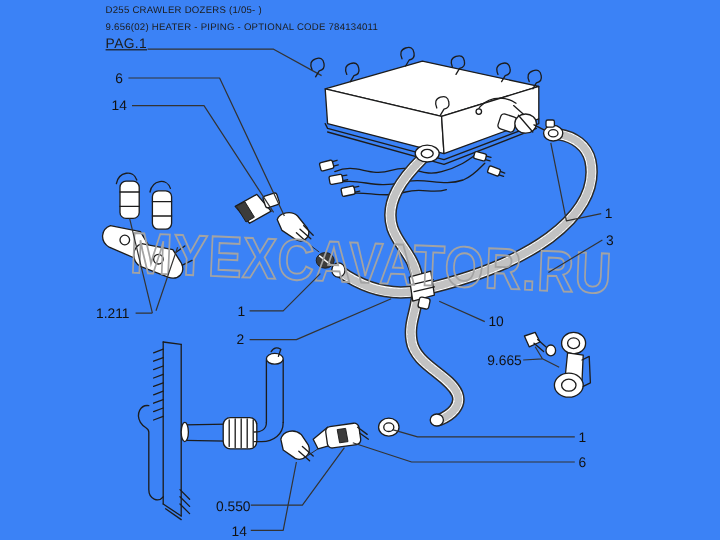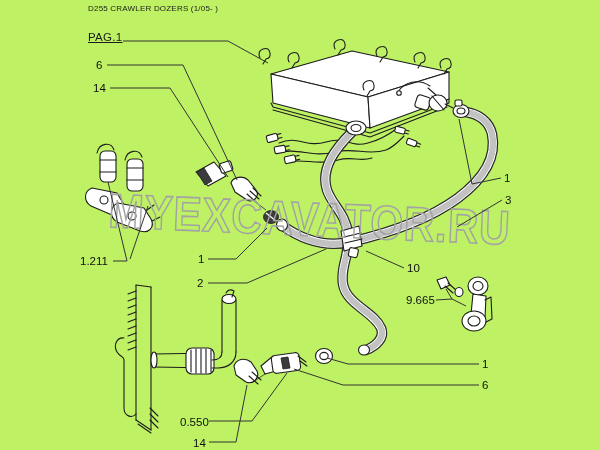--- a/index.html
+++ b/index.html
@@ -1,16 +1,16 @@
 <!DOCTYPE html>
 <html><head>
 <meta charset="utf-8">
 <style>
   html,body{margin:0;padding:0;background:#fff;}
-  #page{position:relative;width:600px;height:450px;background:#bef264;overflow:hidden;
+  #page{position:relative;width:600px;height:450px;background:#3b82f6;overflow:hidden;
         font-family:"Liberation Sans",sans-serif;color:#1c1c1c;}
   .hdr1{position:absolute;left:88px;top:4px;font-size:8px;letter-spacing:.2px;}
   .hdr2{position:absolute;left:88px;top:18px;font-size:8px;letter-spacing:.2px;}
   .pag {position:absolute;left:88px;top:31px;font-size:11.5px;letter-spacing:.3px;text-decoration:underline;}
   svg{position:absolute;left:0;top:0;}
   .ln{stroke:#1c1c1c;stroke-width:1.1;fill:none;stroke-linecap:round;stroke-linejoin:round;}
   .lnw{stroke:#1c1c1c;stroke-width:1.1;fill:#fff;stroke-linejoin:round;}
   .thin{stroke:#2a2a2a;stroke-width:.8;fill:none;}
   .leader{stroke:#333;stroke-width:1;fill:none;stroke-linejoin:round;}
   .callout{font-family:"Liberation Sans",sans-serif;font-size:11.5px;fill:#111;}
@@ -21,20 +21,21 @@
   .dark{fill:#3c3c3c;stroke:#1c1c1c;stroke-width:.8;}
   .wm{font-family:"Liberation Sans",sans-serif;font-weight:bold;font-size:48px;
       fill:none;stroke:#a3a3a3;stroke-width:1.6;letter-spacing:1px;}
 </style>
 </head>
 <body>
 
 <div id="page">
 
   <div class="hdr1">D255 CRAWLER DOZERS (1/05- )</div>
+  <div class="hdr2">9.656(02) HEATER - PIPING - OPTIONAL CODE 784134011</div>
   <div class="pag">PAG.1</div>
 
   <svg width="600" height="450" viewBox="0 0 600 450">
 
     <path class="leader" d="M123 41 L228 41 L268 63"></path>
 
     <g>
       <polygon class="lnw" points="271,74 352,51 449,72 368,97"></polygon>
       <polygon class="lnw" points="271,74 368,97 370,128 273,103"></polygon>
       <polygon class="lnw" points="368,97 449,72 449,99 370,128"></polygon>

